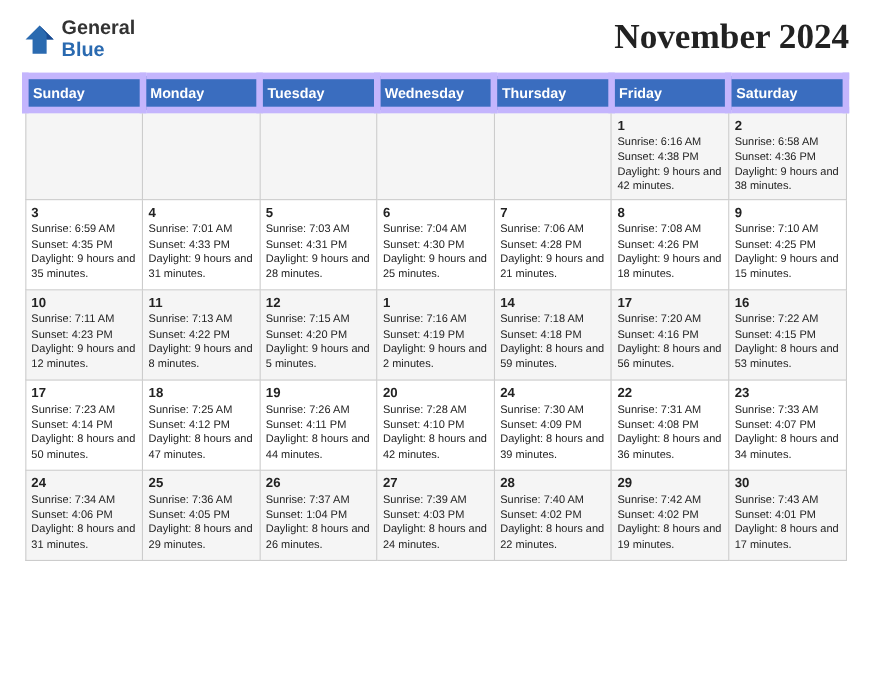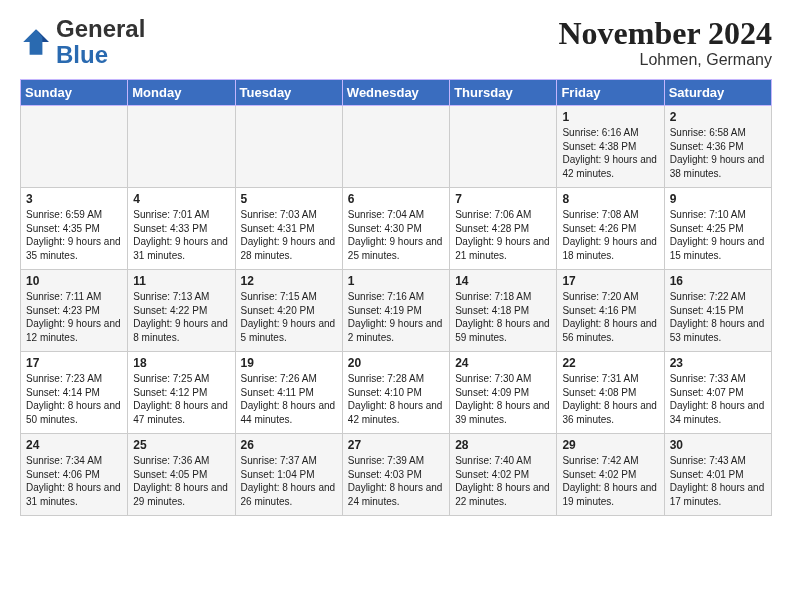--- a/index.html
+++ b/index.html
@@ -19,21 +19,21 @@
       justify-content: space-between;
       align-items: flex-start;
       margin-bottom: 10px;
     }
     .logo {
       display: flex;
       align-items: center;
       gap: 4px;
     }
     .logo-text {
-      font-size: 24px;
+      font-size: 18px;
       font-weight: bold;
       line-height: 1.1;
     }
     .logo-general { color: #333; }
     .logo-blue { color: #2a6ab0; }
     .logo-icon {
       width: 32px;
       height: 32px;
     }
     .title-block {
@@ -55,21 +55,21 @@
       border-collapse: collapse;
       table-layout: fixed;
     }
     .calendar th {
       background: #3a6dbf;
       color: #fff;
       font-size: 13px;
       font-weight: bold;
       padding: 5px 4px;
       text-align: left;
-      border: 1px solid #c4b5fd;
+      border: 6px solid #c4b5fd;
     }
     .calendar td {
       border: 1px solid #ccc;
       vertical-align: top;
       padding: 4px 5px;
       height: 82px;
       font-size: 10.5px;
       color: #222;
       background: #fff;
     }
@@ -104,21 +104,20 @@
         <polygon points="20,4 36,20 28,20 28,36 12,36 12,20 4,20" fill="#2a6ab0"></polygon>
         <polygon points="20,4 36,20 28,20 28,14" fill="#1a4a90"></polygon>
       </svg>
       <div class="logo-text">
         <span class="logo-general">General</span><br>
         <span class="logo-blue">Blue</span>
       </div>
     </div>
     <div class="title-block">
       <div class="month-title">November 2024</div>
-      <div class="location">Lohmen, Germany</div>
     </div>
   </div>
 
   <table class="calendar">
     <thead>
       <tr>
       <th>Sunday</th>
           <th>Monday</th>
           <th>Tuesday</th>
           <th>Wednesday</th>

